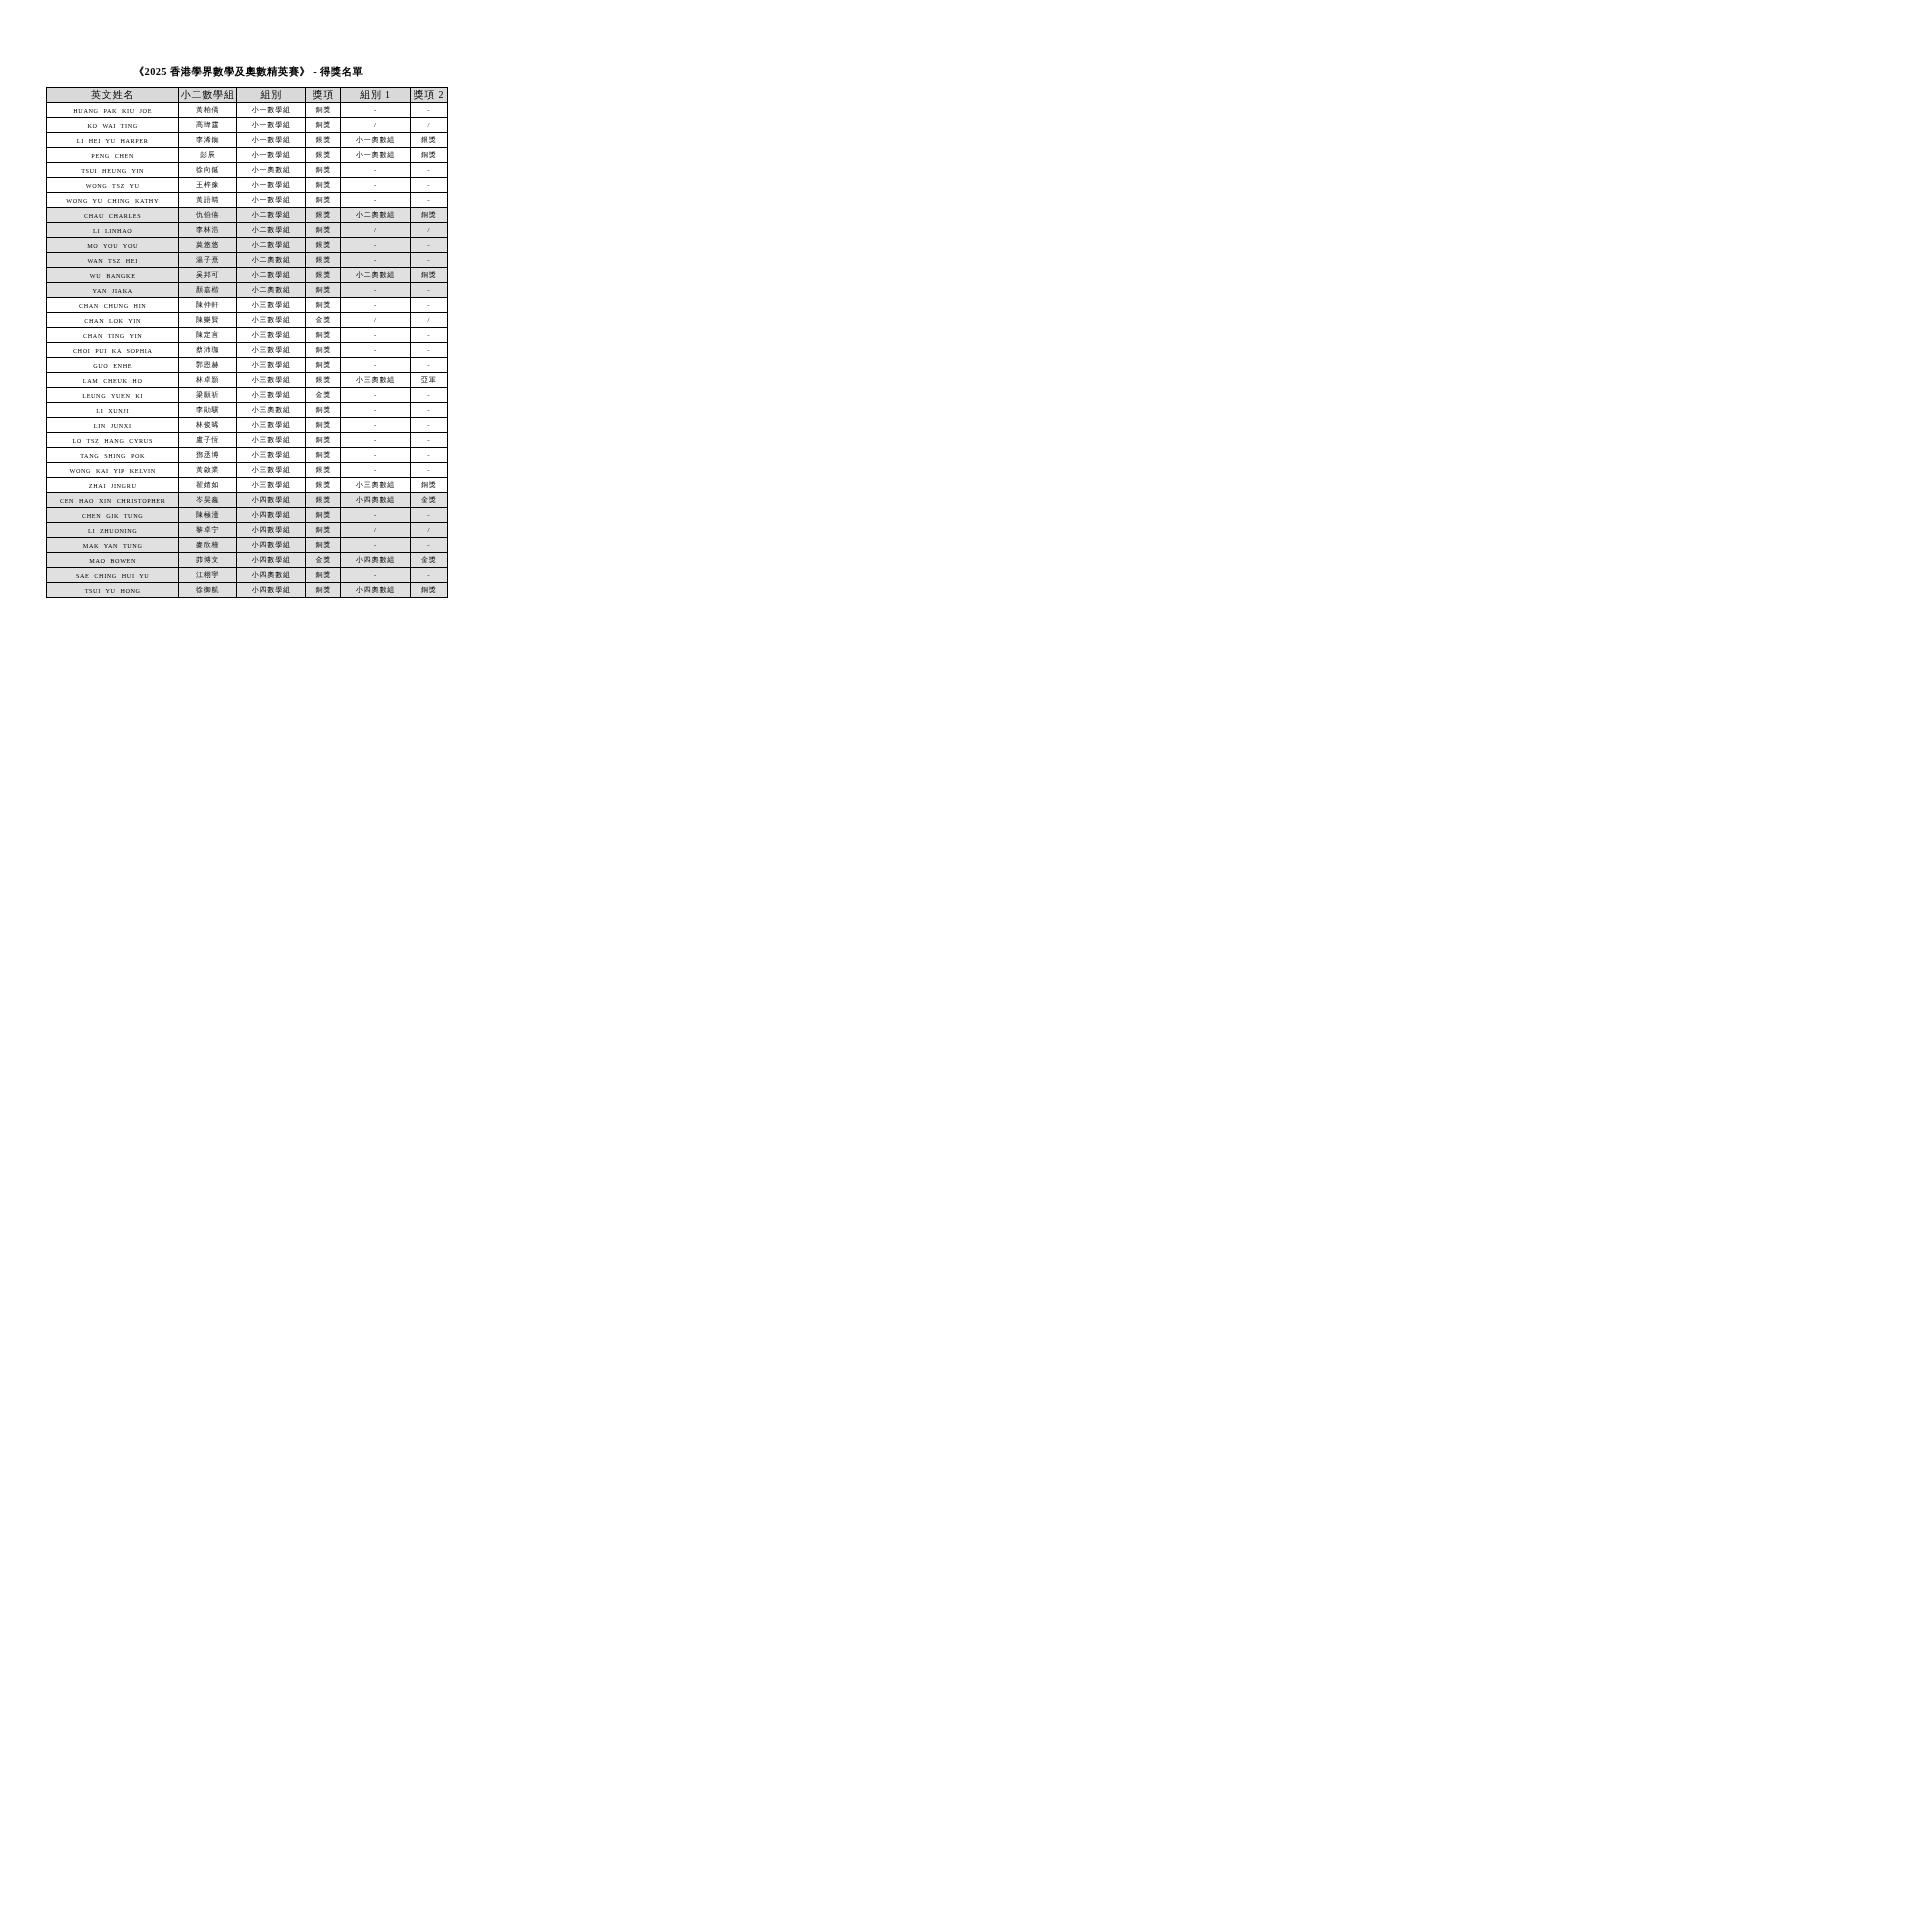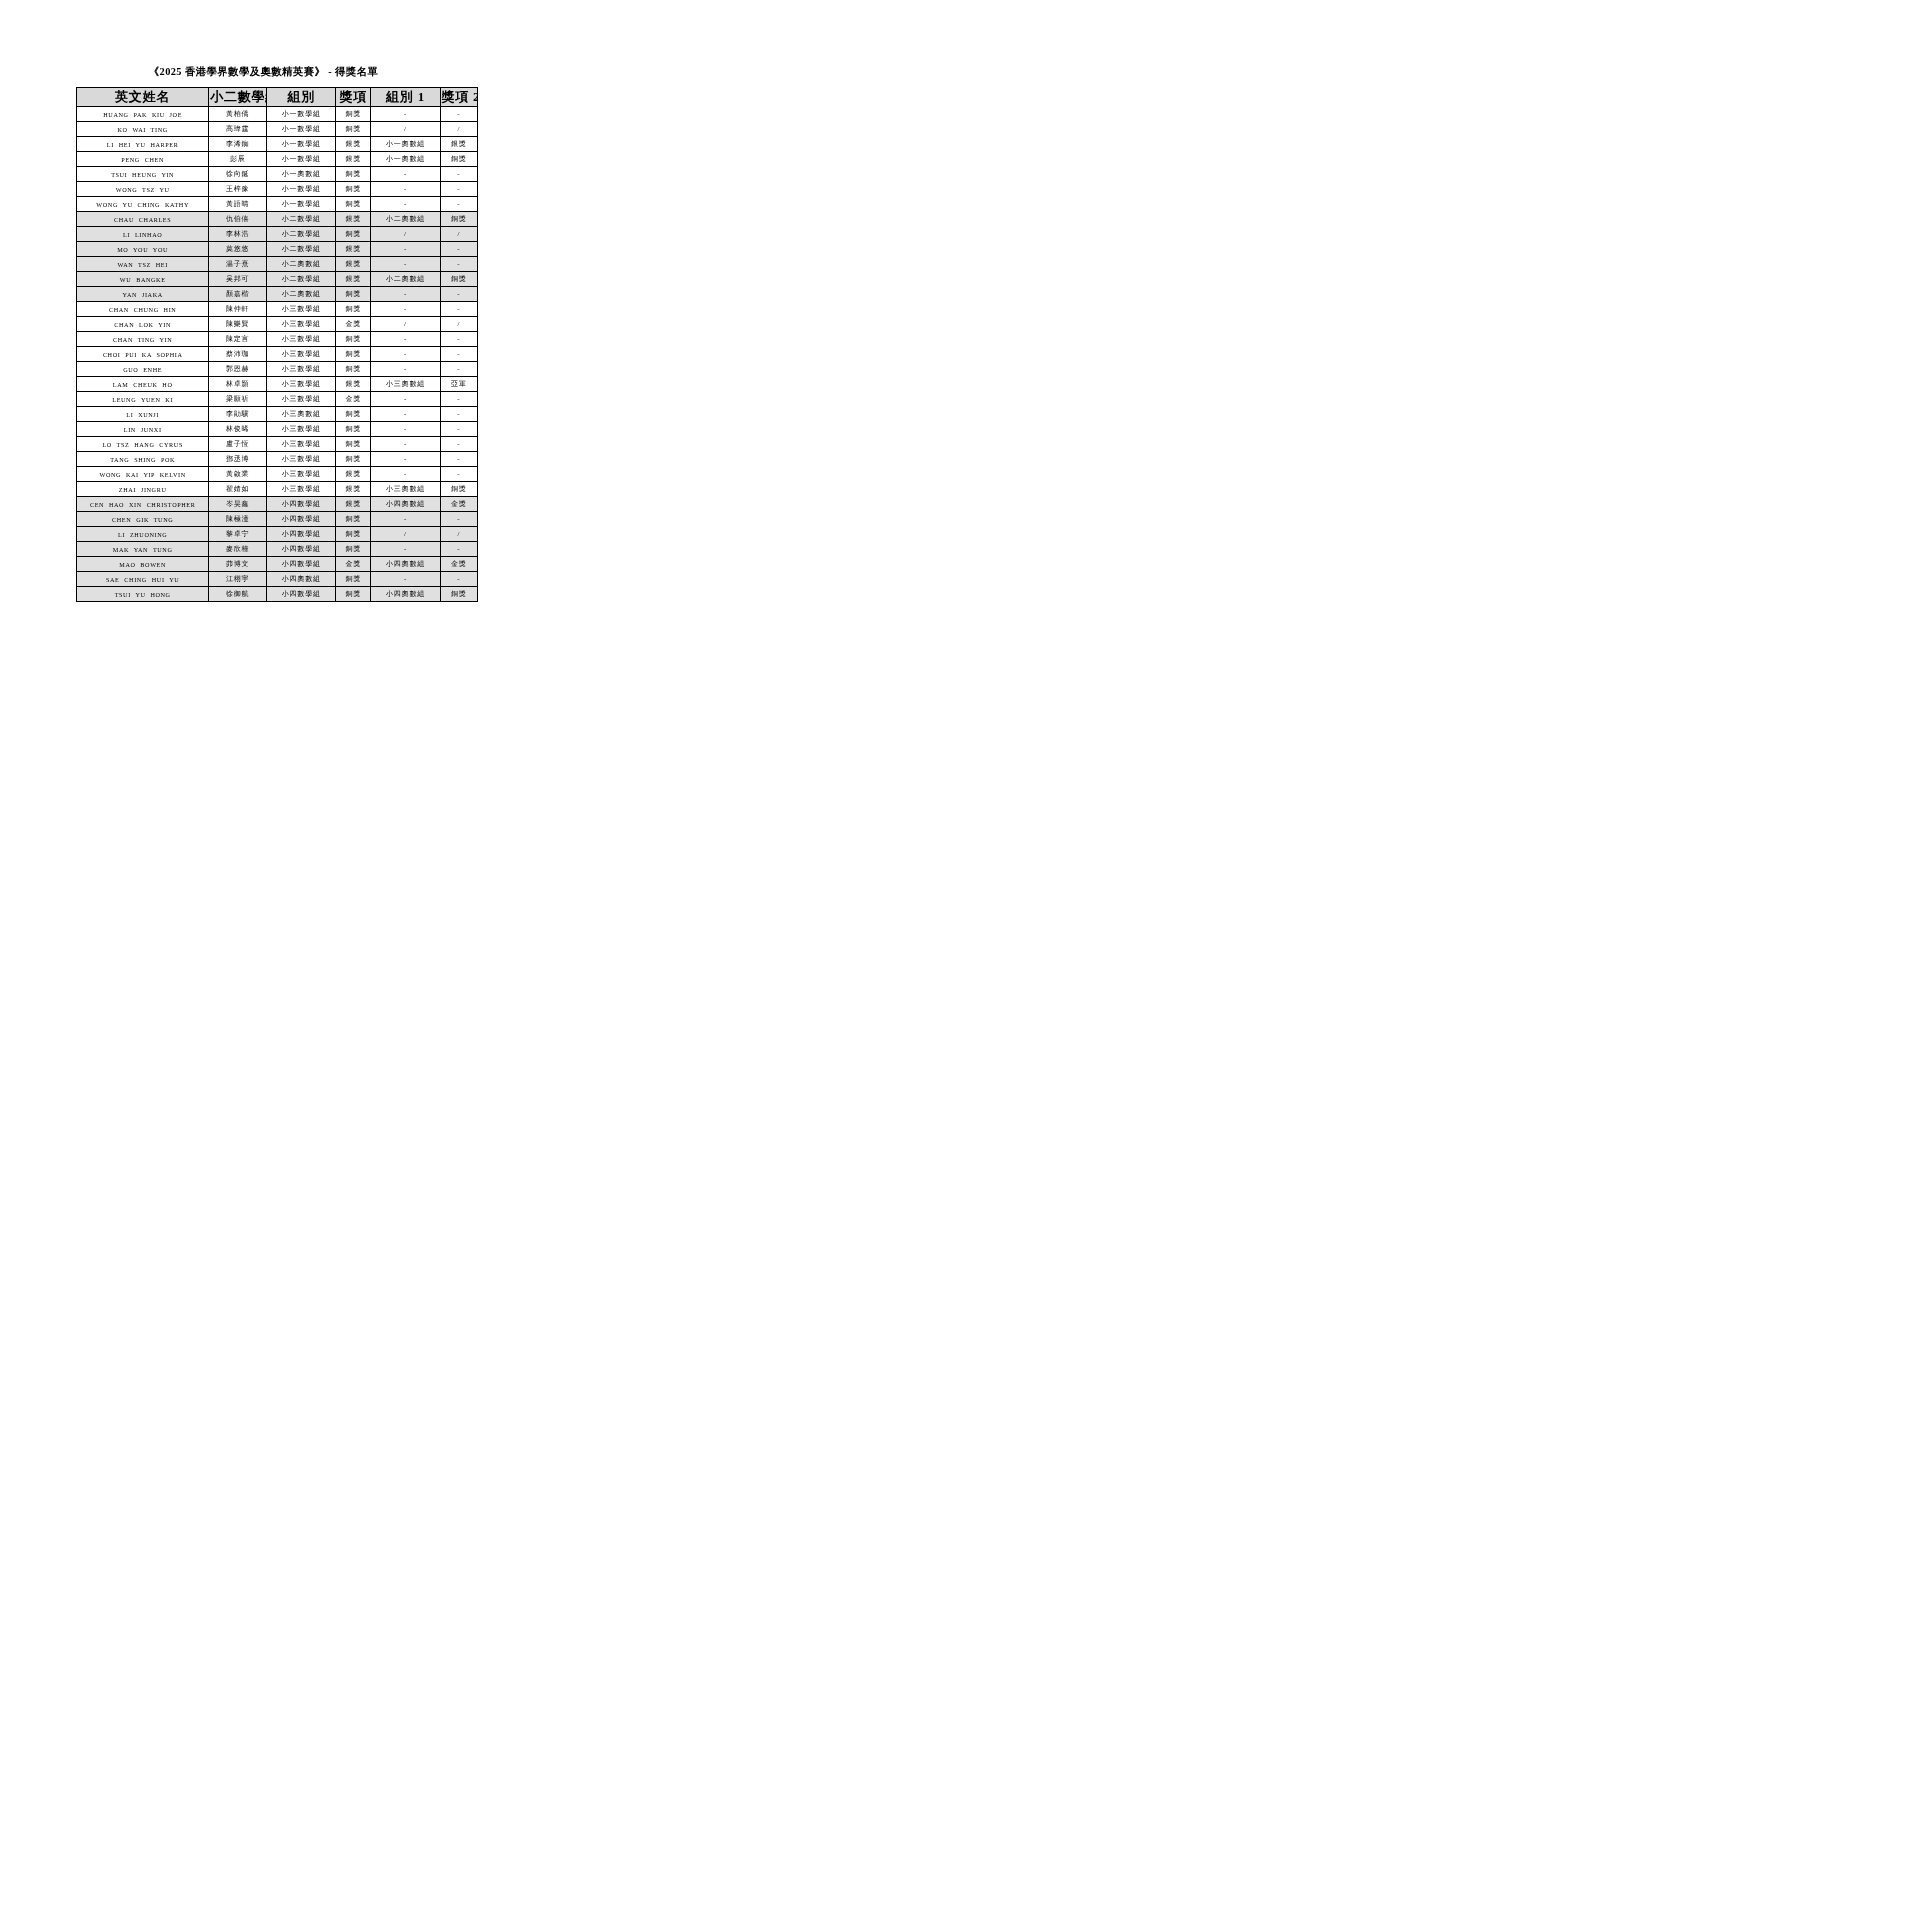--- a/index.html
+++ b/index.html
@@ -11,21 +11,20 @@
     color: #000;
     font-family: "Liberation Serif", "DejaVu Serif", serif;
     --row-shade: #e0e0e0;
     --header-shade: #d9d9d9;
   }
   .page {
     position: relative;
     width: 478px;
     height: 676px;
     overflow: hidden;
-    padding-left: 30px;
   }
   .title {
     margin: 65px 27px 0 46px;
     text-align: center;
     font-size: 10.4px;
     font-weight: bold;
     letter-spacing: 0.4px;
     white-space: nowrap;
   }
   table.awards {
@@ -42,22 +41,22 @@
     border-bottom: 0.8px solid #000;
     height: 15px;
     padding: 0 0.8px;
     text-align: center;
     vertical-align: middle;
     overflow: hidden;
     white-space: nowrap;
   }
   .awards thead th {
     background: var(--header-shade);
-    font-size: 13px;
-    font-weight: bold;
+    font-size: 10px;
+    font-weight: normal;
     letter-spacing: 0.8px;
     border-bottom: 1.5px solid #000;
   }
   .awards td.en {
     font-size: 6.2px;
     letter-spacing: 0.6px;
     word-spacing: 2.7px;
   }
   .awards td.zh {
     font-size: 7px;

